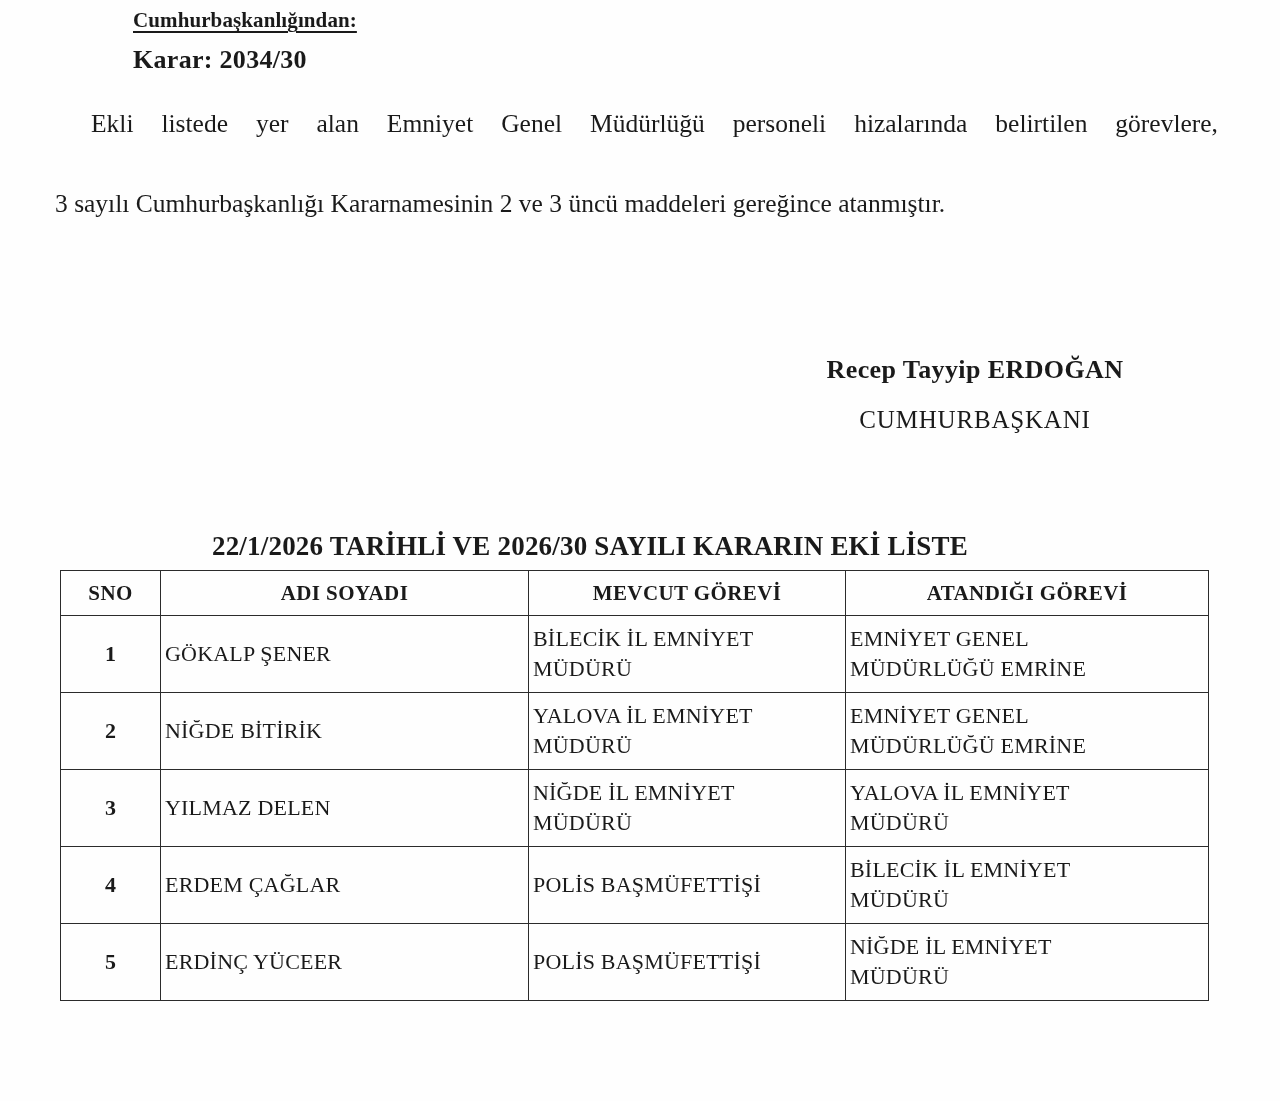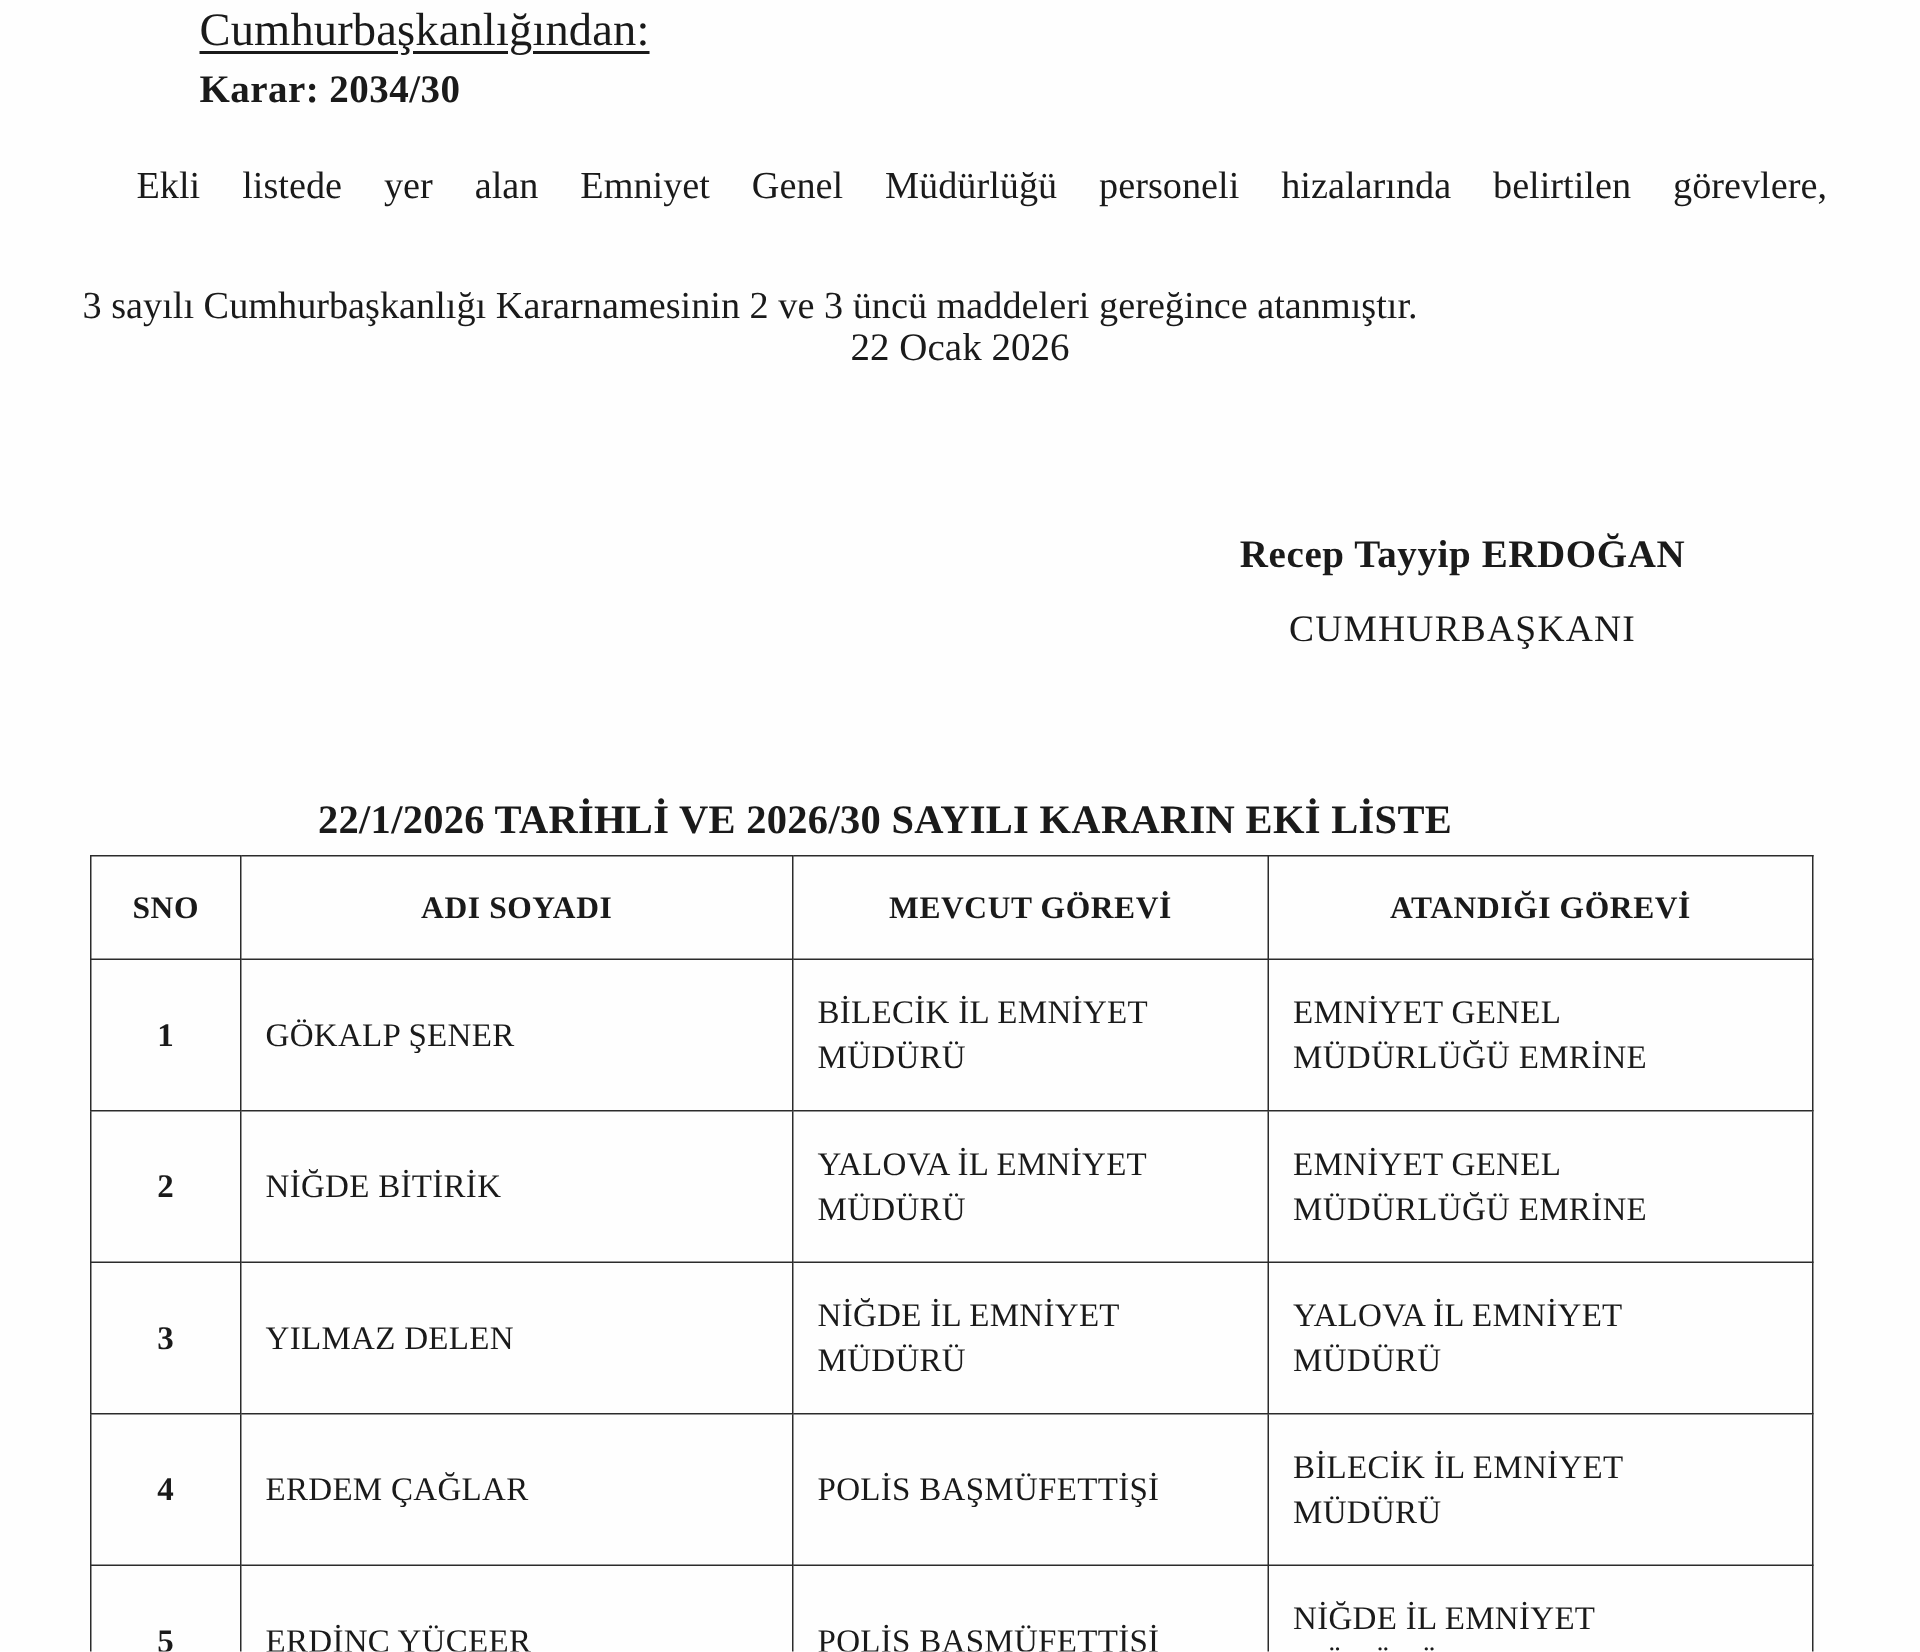--- a/index.html
+++ b/index.html
@@ -20,27 +20,28 @@
     position: absolute;
     inset: 0;
     background: #fefefe;
   }
 
   
   .issuer {
     position: absolute;
     left: 133px;
     top: 0px;
-    font-size: 31px;
+    font-size: 21px;
     line-height: 40px;
     letter-spacing: 0.1px;
     text-decoration: underline;
     text-underline-offset: 4px;
     text-decoration-thickness: 2px;
     white-space: nowrap;
+    font-weight: bold;
   }
 
   .decision-no {
     position: absolute;
     left: 133px;
     top: 42px;
     font-size: 26px;
     line-height: 36px;
     font-weight: bold;
     letter-spacing: 0.3px;
@@ -120,21 +121,21 @@
   }
   table.annex {
     border-collapse: collapse;
     width: 100%;
     table-layout: fixed;
   }
   table.annex th,
   table.annex td {
     border: 1.6px solid #2b2b2b;
     vertical-align: middle;
-    padding: 16px;
+    padding: 4px;
   }
   table.annex th {
     height: 36px;
     text-align: center;
     font-size: 21px;
     font-weight: bold;
     letter-spacing: 0.4px;
     line-height: 24px;
   }
   table.annex td {
@@ -167,21 +168,20 @@
 
   <div class="issuer">Cumhurbaşkanlığından:</div>
 
   <div class="decision-no">Karar: 2034/30</div>
 
   <div class="body-par">
     <span class="l1">Ekli listede yer alan Emniyet Genel Müdürlüğü personeli hizalarında belirtilen görevlere,</span>
     <span class="l2">3 sayılı Cumhurbaşkanlığı Kararnamesinin 2 ve 3 üncü maddeleri gereğince atanmıştır.</span>
   </div>
 
-  <div class="doc-date">22 Ocak 2026</div>
 
   <div class="signature">
     <div class="sig-name">Recep Tayyip ERDOĞAN</div>
     <div class="sig-title">CUMHURBAŞKANI</div>
   </div>
 
   <div class="annex-title">22/1/2026 TARİHLİ VE 2026/30 SAYILI KARARIN EKİ LİSTE</div>
 
   <div class="annex-table-wrap">
     <table class="annex">

